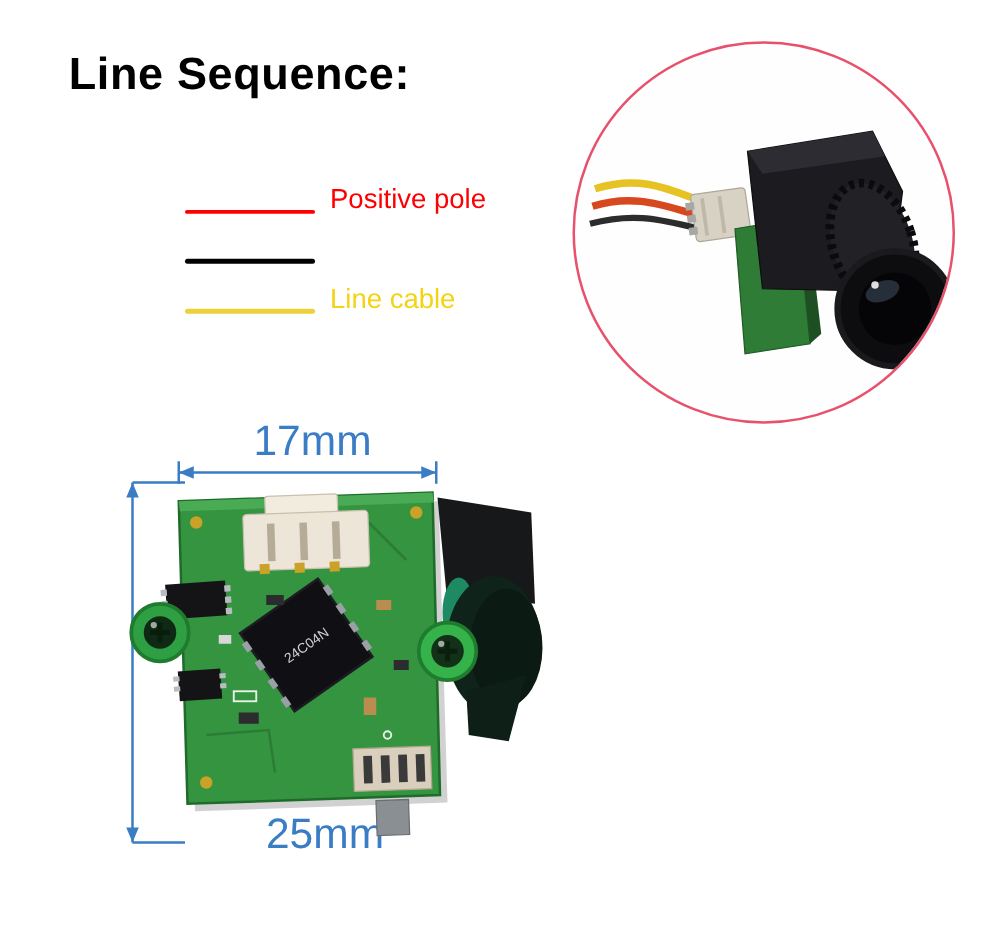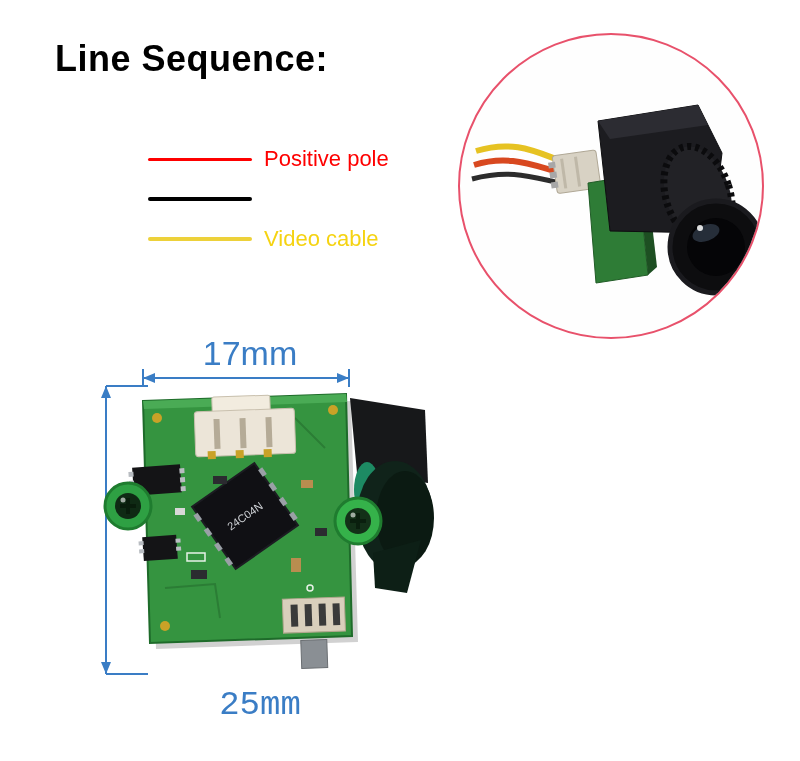--- a/index.html
+++ b/index.html
@@ -2,39 +2,39 @@
 <html><head>
 <meta charset="utf-8">
 <style>
   * { margin:0; padding:0; box-sizing:border-box; }
   html,body { background:#ffffff; }
   body { font-family:"Liberation Sans", sans-serif; }
   .canvas { position:relative; width:800px; height:761px; background:#ffffff; overflow:hidden; }
 
   .title { position:absolute; left:55px; top:38px; font-size:36px; font-weight:bold; color:#000; letter-spacing:0.5px; }
 
-  .legend-row { position:absolute; display:flex; align-items:center; height:24px; }
+  .legend-row { position:absolute; display:flex; align-items:flex-end; height:24px; }
   .legend-row.r1 { left:148px; top:147px; }
   .legend-row.r2 { left:148px; top:187px; }
   .legend-row.r3 { left:148px; top:227px; }
   .swatch { display:inline-block; width:104px; border-radius:2px; }
   .swatch.red    { height:3px; background:#fe0000; }
   .swatch.black  { height:4px; background:#000000; }
   .swatch.yellow { height:4px; background:#edd13a; }
   .legend-label { margin-left:12px; font-size:22px; line-height:24px; white-space:nowrap; }
   .legend-label.red    { color:#fe0000; }
   .legend-label.black  { color:#000000; }
   .legend-label.yellow { color:#f5d312; }
 
   .inset-circle { position:absolute; left:458px; top:33px; width:306px; height:306px;
                   border-radius:50%; border:2px solid #e8516b; overflow:hidden; background:#fefefe; }
 
   .dim-label { position:absolute; color:#3a7dc5; font-size:34px; text-align:center; white-space:nowrap; }
   .dim-label.top    { left:150px; top:334px; width:200px; }
-  .dim-label.bottom { left:155px; top:686px; width:210px;font-family:Liberation Mono, monospace; }
+  .dim-label.bottom { left:155px; top:648px; width:210px; }
 
   .dim-line { position:absolute; }
   .dim-line.top  { left:140px; top:368px; }
   .dim-line.left { left:96px;  top:382px; }
 
   .pcb-photo { position:absolute; left:95px; top:388px; }
 </style>
 </head>
 <body>
 
@@ -44,21 +44,21 @@
 
   <div class="legend-row r1">
     <span class="swatch red"></span>
     <span class="legend-label red">Positive pole</span>
   </div>
   <div class="legend-row r2">
     <span class="swatch black"></span>
   </div>
   <div class="legend-row r3">
     <span class="swatch yellow"></span>
-    <span class="legend-label yellow">Video cable</span>
+    <span class="legend-label yellow">Line cable</span>
   </div>
 
   <div class="inset-circle">
     <svg width="306" height="306" viewBox="0 0 306 306">
 
       <path d="M 12,144 C 50,134 72,142 100,148" stroke="#2c2c2c" stroke-width="5" fill="none"></path>
       <path d="M 16,116 C 55,104 78,118 104,127" stroke="#e6c222" stroke-width="6" fill="none"></path>
       <path d="M 14,130 C 50,119 74,131 102,138" stroke="#d8481f" stroke-width="6" fill="none"></path>
 
       <g transform="rotate(-8 115 140)">

